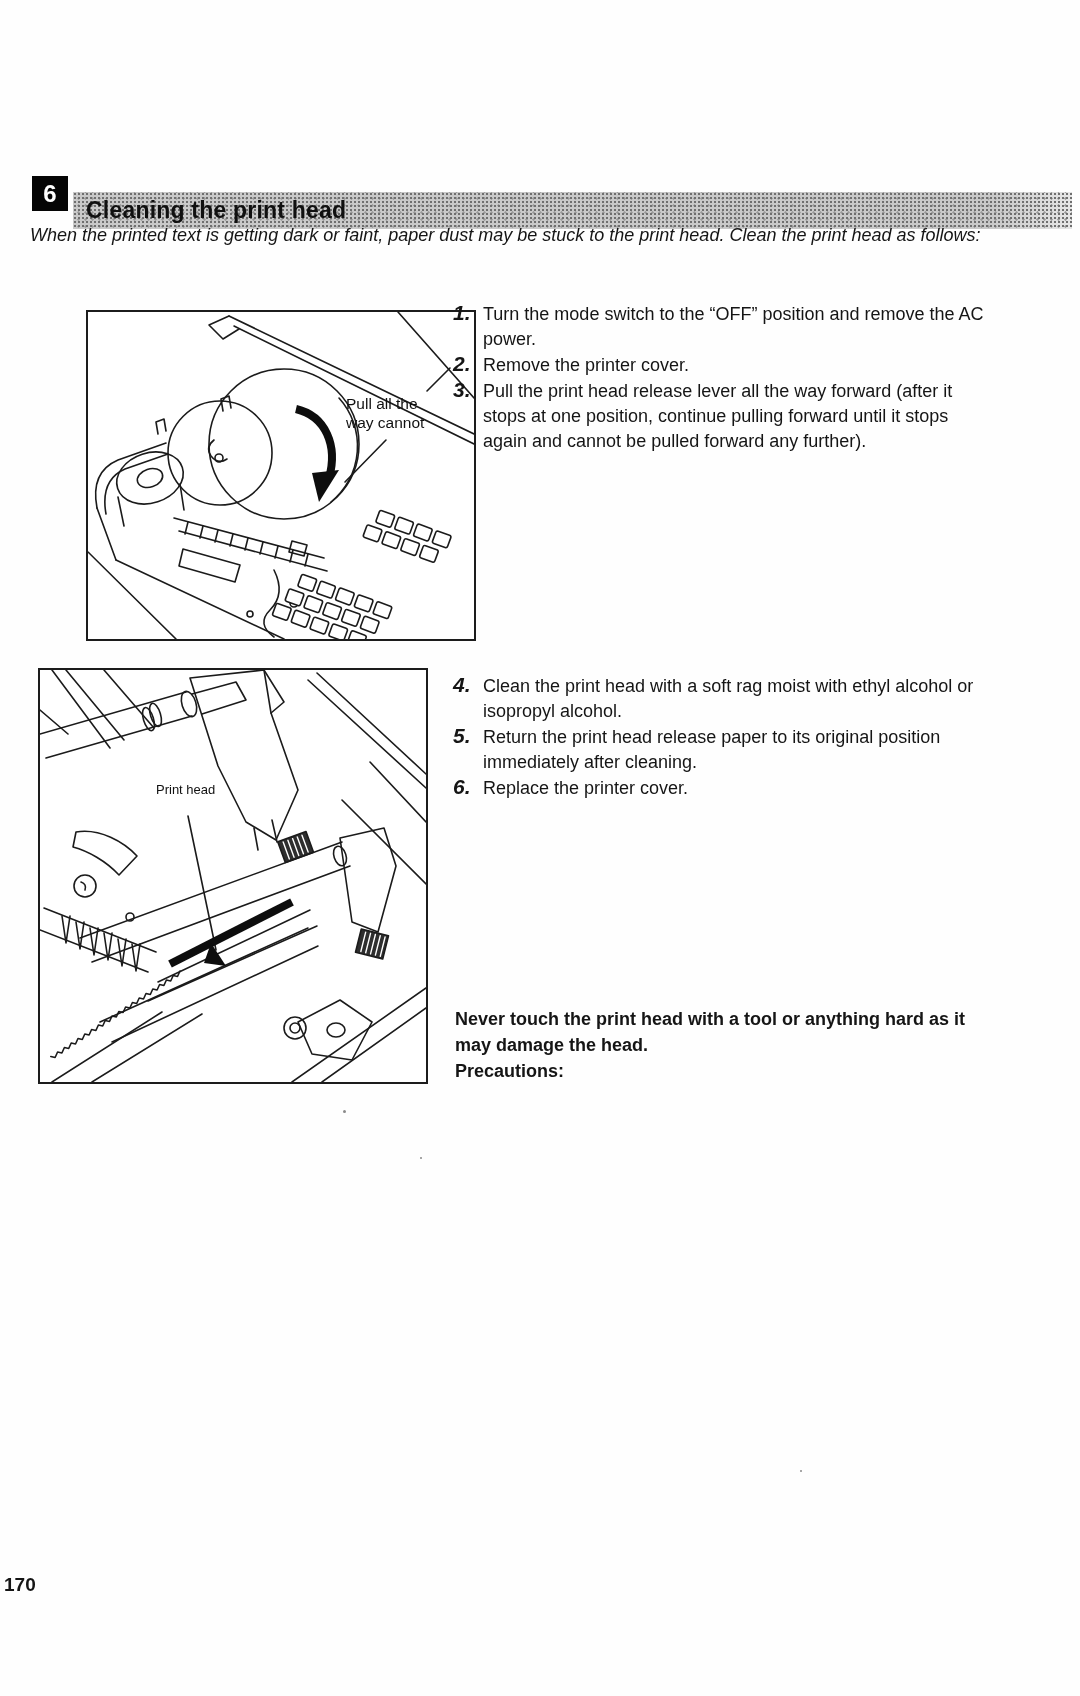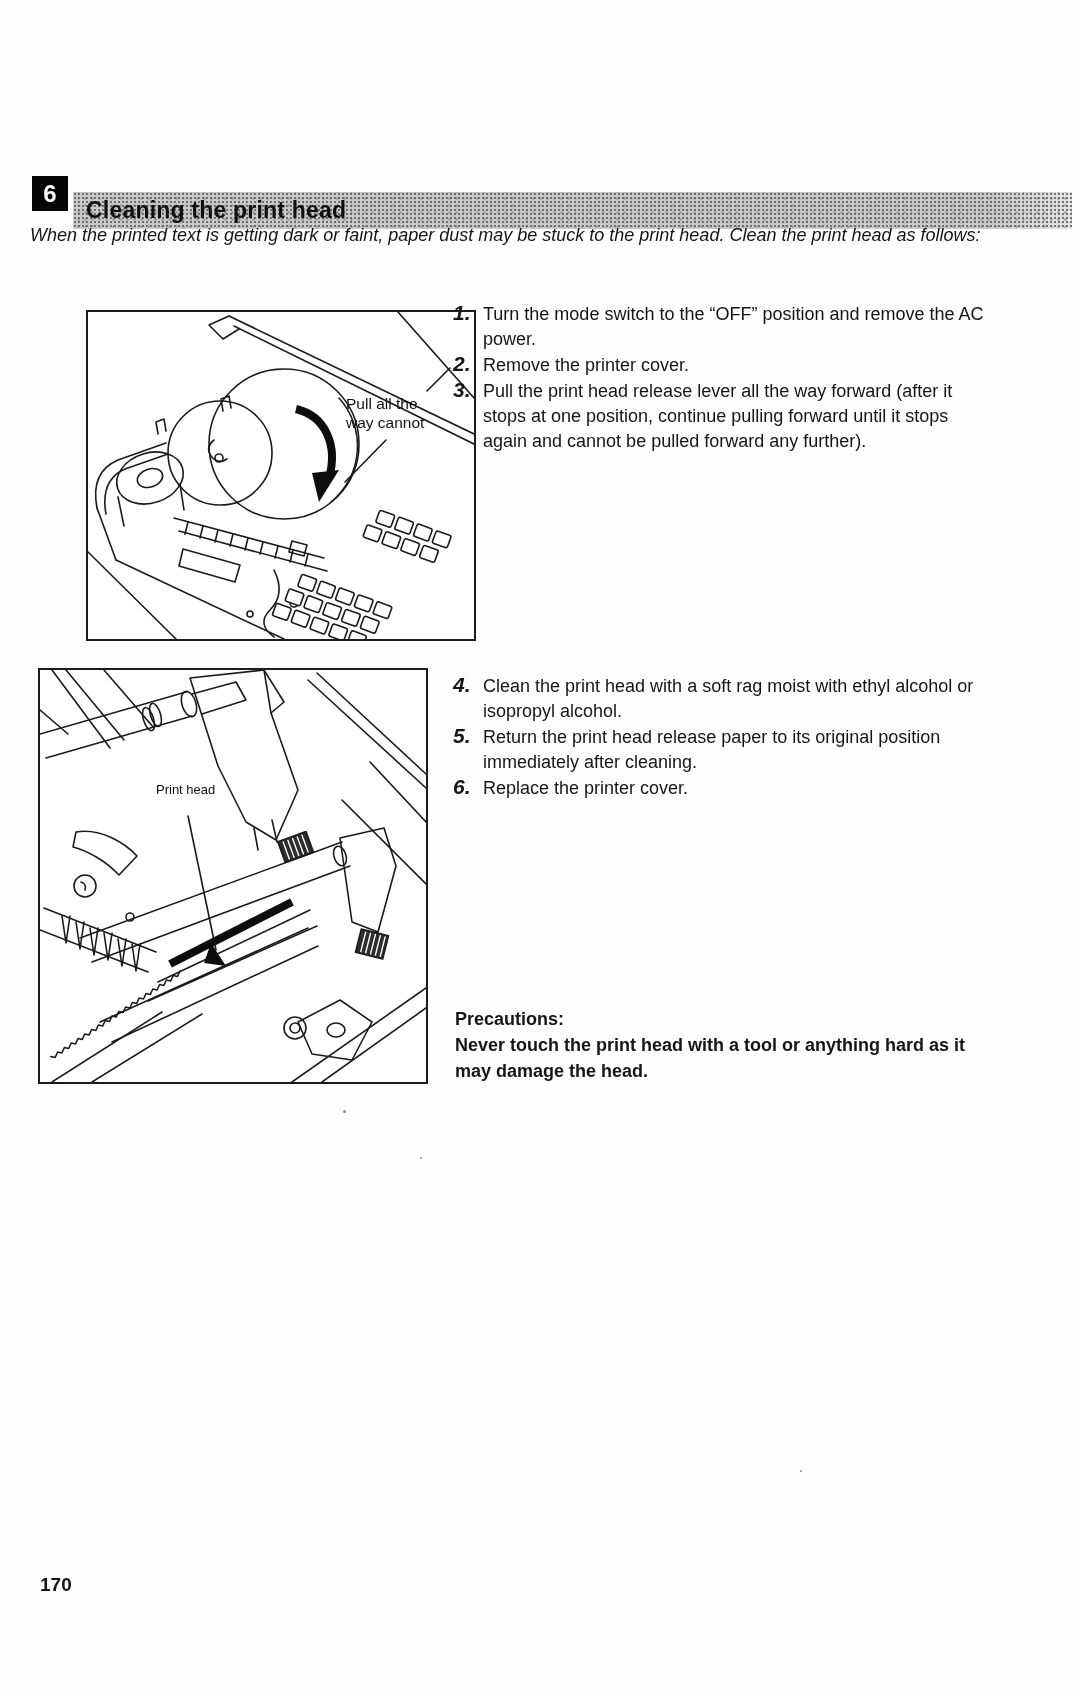--- a/index.html
+++ b/index.html
@@ -47,21 +47,21 @@
   .steps{position:absolute;width:540px;}
   #steps-1{left:453px;top:302px;}
   #steps-2{left:453px;top:674px;}
   .step{position:relative;padding-left:30px;font-size:18px;line-height:25px;margin-bottom:1px;}
   .step .num{
     position:absolute;left:0;top:-2px;font-weight:bold;font-style:italic;font-size:21px;
   }
   
   .precautions{position:absolute;left:455px;top:1006px;width:540px;font-size:18px;line-height:26px;font-weight:bold;}
   
-  .page-num{position:absolute;left:4px;top:1574px;font-weight:bold;font-size:19px;margin-left:36px;}
+  .page-num{position:absolute;left:4px;top:1574px;font-weight:bold;font-size:19px;}
   
   .speck{position:absolute;background:#8a8a8a;border-radius:50%;}
 </style>
 </head>
 <body>
 
 <div class="sec-badge">6</div>
 <div class="sec-bar">
   <span class="sec-title">Cleaning the print head</span>
 </div>
@@ -271,21 +271,21 @@
     <span class="num">5.</span>
     <span>Return the print head release paper to its original position immediately after cleaning.</span>
   </div>
   <div class="step">
     <span class="num">6.</span>
     <span>Replace the printer cover.</span>
   </div>
 </div>
 
 <div class="precautions">
+  <div>Never touch the print head with a tool or anything hard as it may damage the head.</div>
   <div>Precautions:</div>
-  <div>Never touch the print head with a tool or anything hard as it may damage the head.</div>
 </div>
 
 <div class="page-num">170</div>
 
 <div class="speck" style="left:343px;top:1110px;width:3px;height:3px;"></div>
 <div class="speck" style="left:420px;top:1157px;width:2px;height:2px;"></div>
 <div class="speck" style="left:800px;top:1470px;width:2px;height:2px;"></div>
 
 </body></html>

